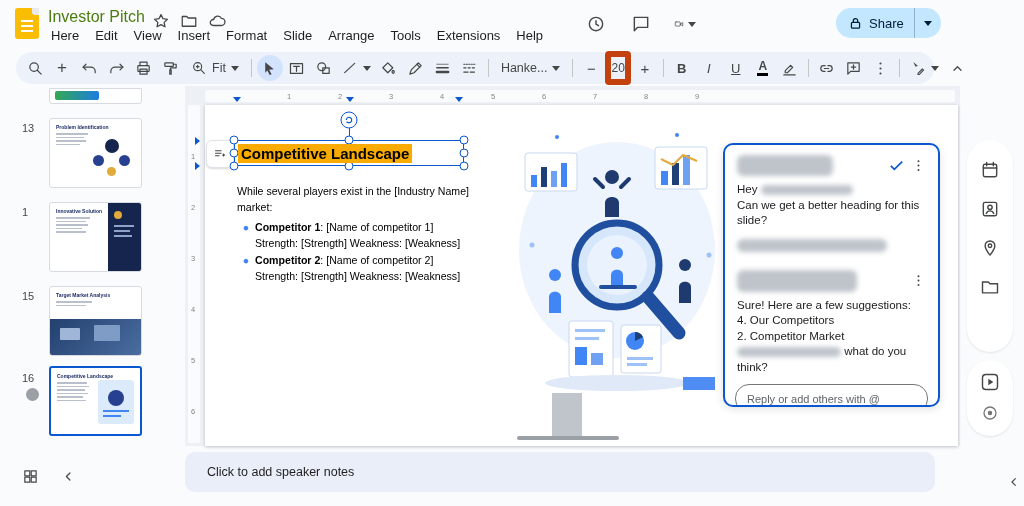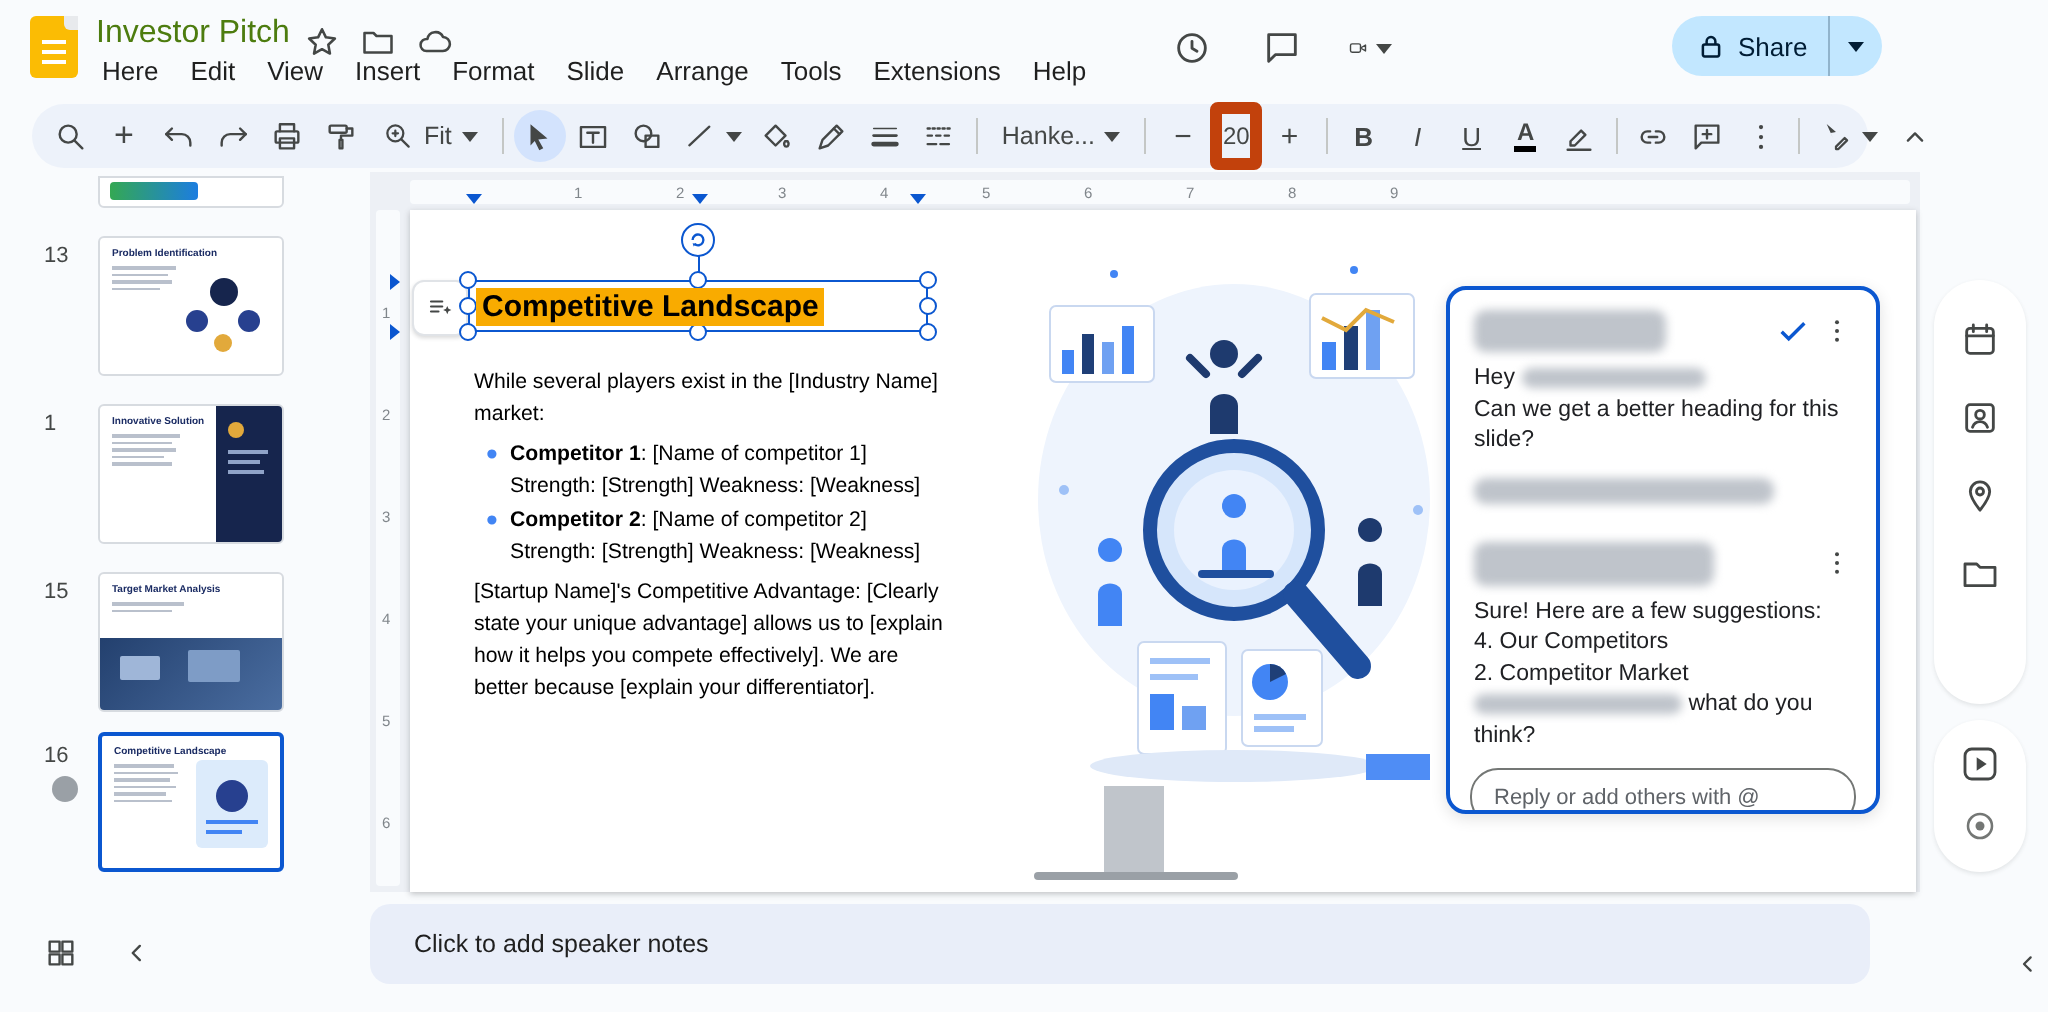--- a/index.html
+++ b/index.html
@@ -436,21 +436,20 @@
         <div class="brow">
           <span class="bdot">●</span>
           <span><b>Competitor 1</b><span>: [Name of competitor 1]</span><br>
           <span>Strength: [Strength] Weakness: [Weakness]</span></span>
         </div>
         <div class="brow">
           <span class="bdot">●</span>
           <span><b>Competitor 2</b><span>: [Name of competitor 2]</span><br>
           <span>Strength: [Strength] Weakness: [Weakness]</span></span>
         </div>
-        <div style="margin-top:4px;">[Startup Name]'s Competitive Advantage: [Clearly state your unique advantage] allows us to [explain how it helps you compete effectively]. We are better because [explain your differentiator].</div>
       </div>
 
       <div style="position:absolute;left:312px;top:20px;">
         <svg width="205" height="268" viewBox="0 0 205 268">
           <ellipse cx="100" cy="125" rx="98" ry="108" fill="#eef4fd"></ellipse>
           <circle cx="28" cy="35" r="3" fill="#9ec1f7"></circle>
             <circle cx="178" cy="50" r="3" fill="#9ec1f7"></circle>
           <circle cx="15" cy="120" r="2.5" fill="#9ec1f7"></circle>
             <circle cx="192" cy="130" r="2.5" fill="#9ec1f7"></circle>
           <circle cx="40" cy="12" r="2" fill="#4285f4"></circle>

